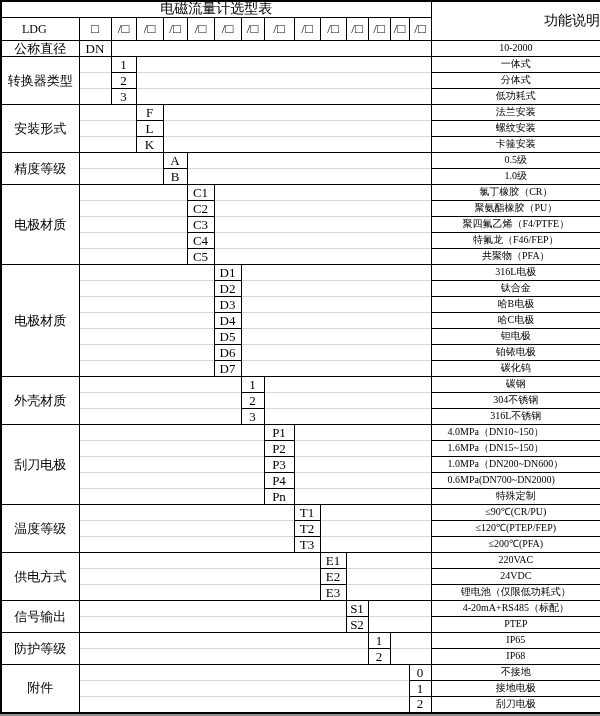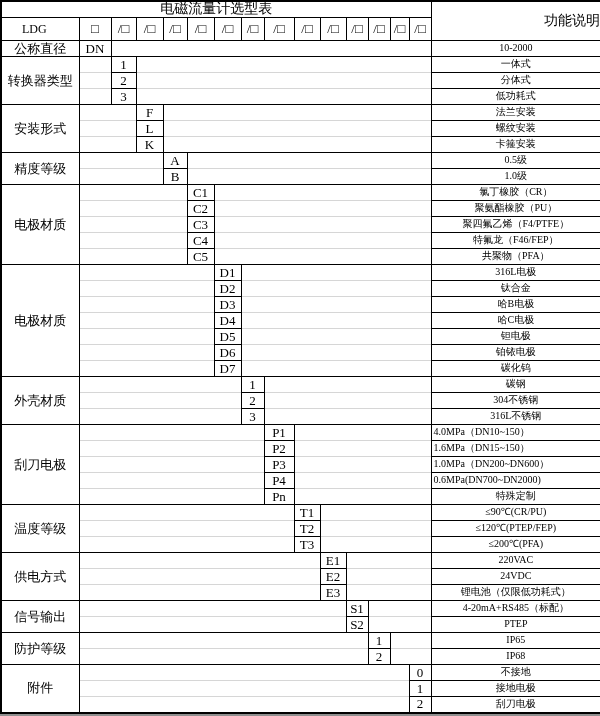--- a/index.html
+++ b/index.html
@@ -27,21 +27,21 @@
   }
   td.title{border:1px solid var(--border);font-size:14px;height:15px;}
   td.desc-head{border:1px solid var(--border);font-size:14px;text-align:right;}
   tr.ldg-row{height:23px;}
   td.ldg{border:1px solid var(--border);text-align:left;padding-left:20px;font-size:12px;}
   td.slot{border:1px solid var(--border);font-size:13px;padding:0;}
   tr.r{height:16px;}
   td.cat{border:1px solid var(--border);font-size:13px;margin-left:29px;}
   td.code{border:1px solid var(--border);font-size:13px;}
   td.desc{border:1px solid var(--border);font-size:10px;}
-  td.desc.left{text-align:left;padding-left:2px;}
+  td.desc.left{text-align:left;padding-left:16px;}
   td.espan{border:0 none;}
   td.espan.inner{border-top:1px solid var(--faint);}
   td.sectop{border-top:1px solid var(--border);}
 </style>
 </head>
 <body>
 
 <div class="sheet">
   <table class="sel">
     <colgroup>

